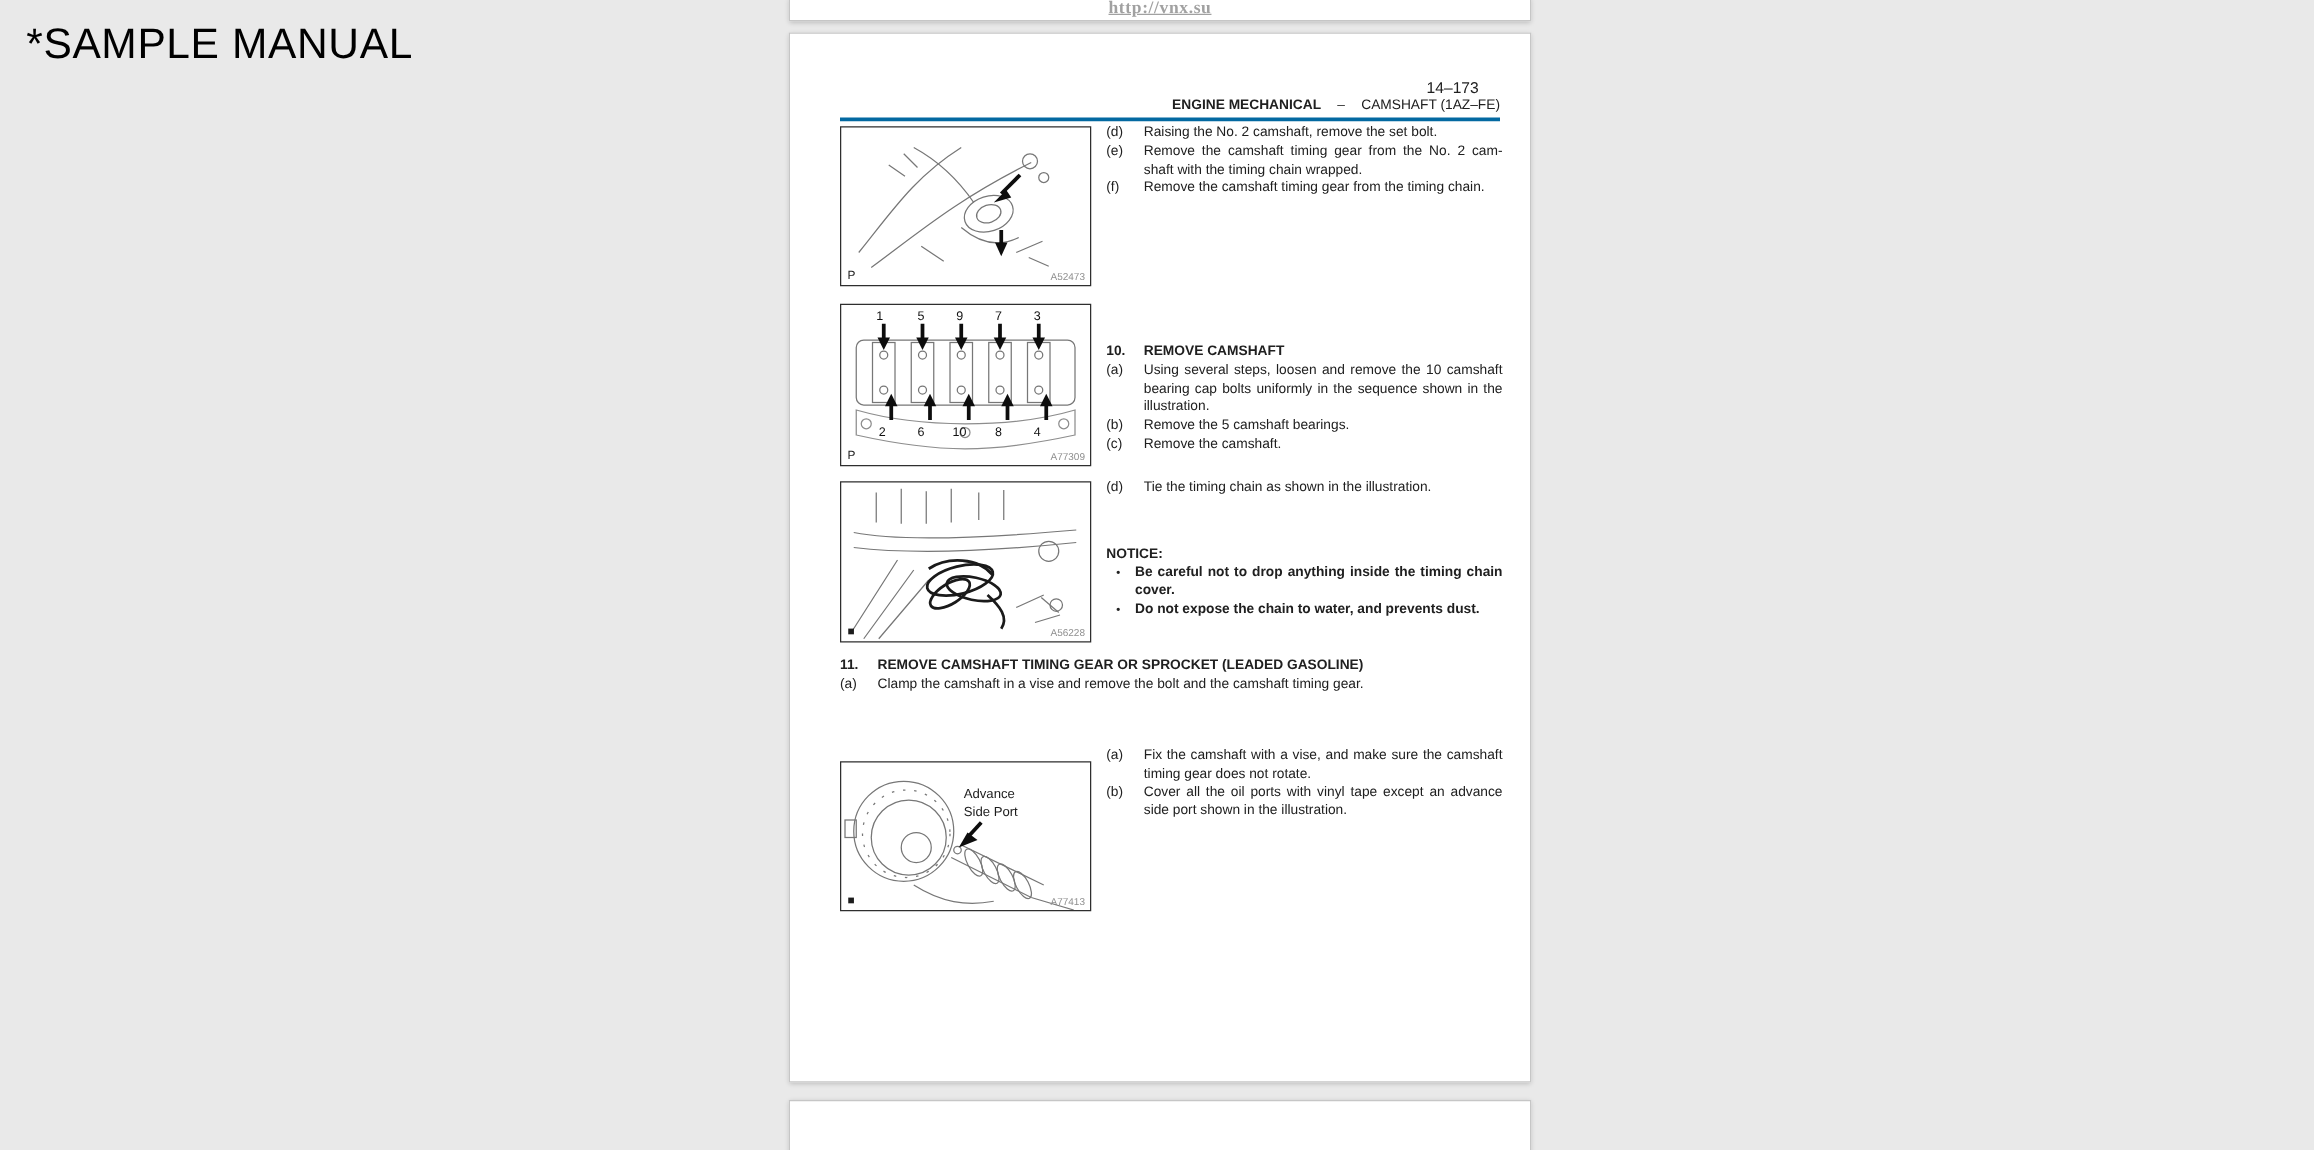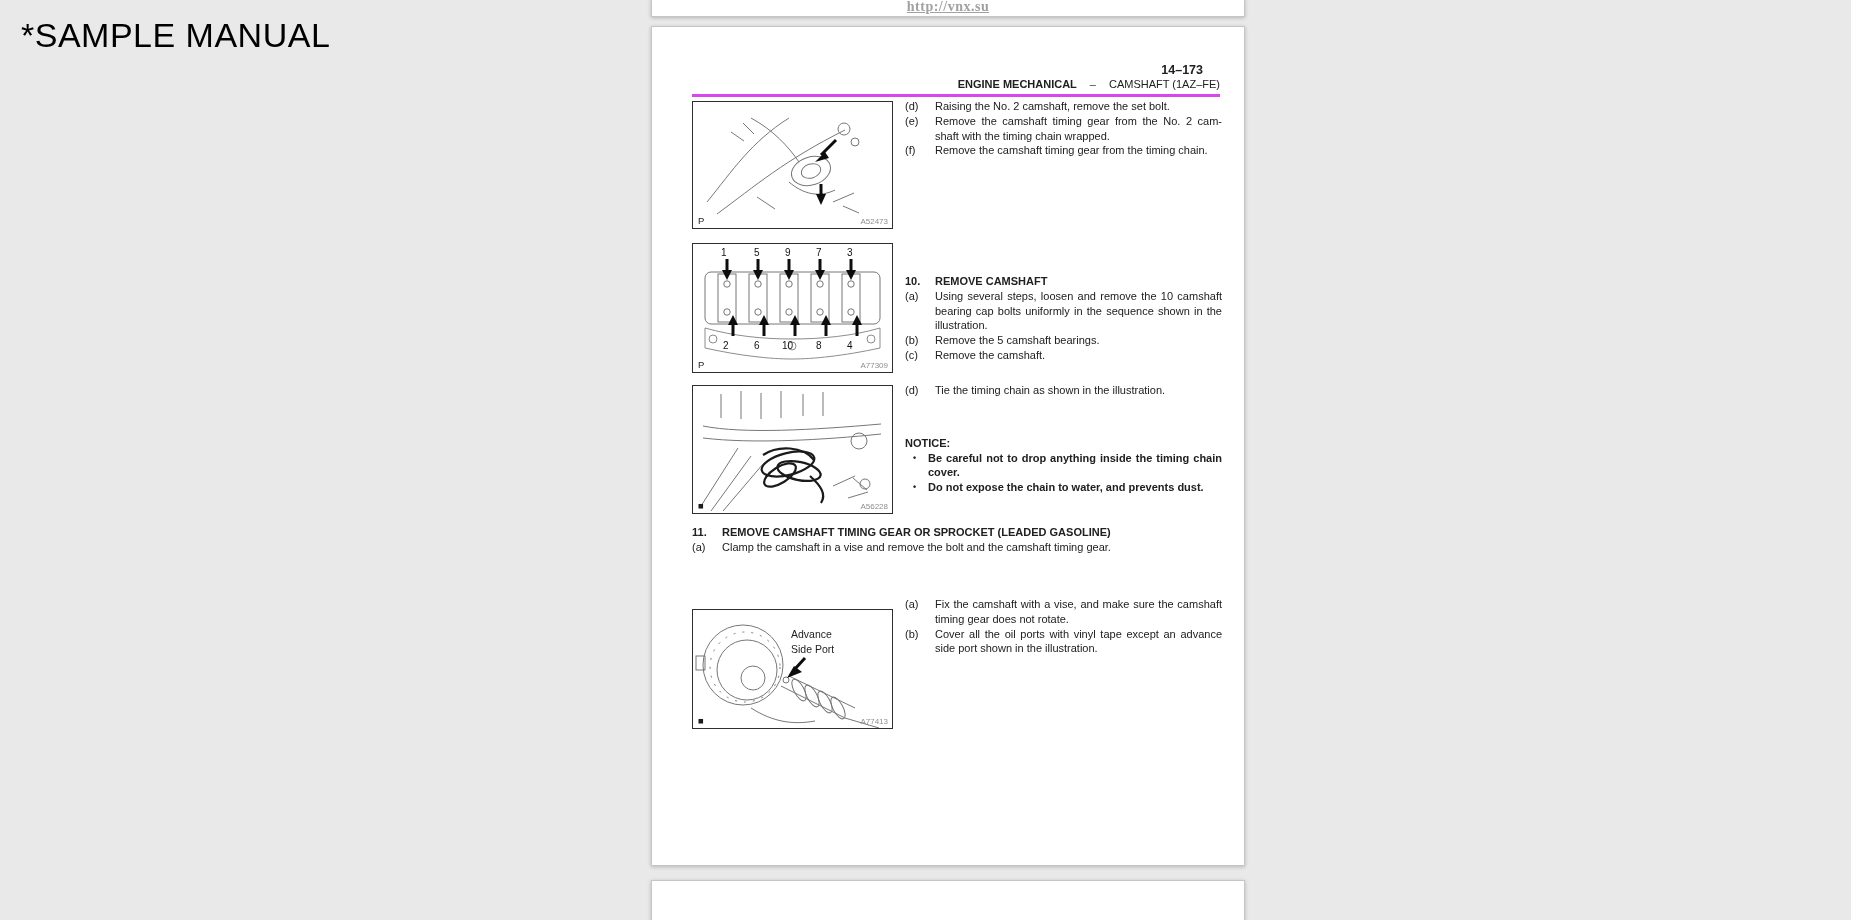--- a/index.html
+++ b/index.html
@@ -2,30 +2,30 @@
 <html><head>
 <meta charset="utf-8">
 <style>
   * { margin:0; padding:0; box-sizing:border-box; }
   html,body { width:1851px; height:920px; overflow:hidden; }
   body { background:#e9e9e9; font-family:"Liberation Sans","DejaVu Sans",sans-serif; color:#202020; }
   .screen { position:relative; width:1851px; height:920px; }
 
   .sample-label { position:absolute; left:21px; top:16px; font-size:34px; color:#000; letter-spacing:0.5px; }
 
-  .page-col { position:absolute; left:651px; top:0; width:594px; height:920px; }
+  .page-col { position:absolute; left:631px; top:0; width:594px; height:920px; }
   .paper { position:absolute; left:0; width:594px; background:#fff; border:1px solid #c6c6c6; box-shadow:0 1px 4px rgba(0,0,0,0.22); }
   .prev-page { top:-2px; height:19px; }
   .main-page { top:26px; height:840px; }
   .next-page { top:880px; height:44px; }
 
   .watermark { position:absolute; left:0; right:0; top:0; text-align:center; font-family:"Liberation Serif","DejaVu Serif",serif; font-weight:bold; font-size:14px; line-height:15px; color:#a1a1a1; text-decoration:underline; letter-spacing:0.5px; }
 
-  .page-number { position:absolute; top:36px; right:41px; font-size:12.5px; font-weight:bold; }
-  .page-header { position:absolute; left:40px; right:24px; top:50px; text-align:right; font-size:11px; line-height:14px; padding-bottom:3px; border-bottom:3px solid #d946ef; }
+  .page-number { position:absolute; top:36px; right:41px; font-size:12.5px; font-weight:normal; }
+  .page-header { position:absolute; left:40px; right:24px; top:50px; text-align:right; font-size:11px; line-height:14px; padding-bottom:3px; border-bottom:3px solid #0369a1; }
   .hdr-bold { font-weight:bold; }
   .hdr-dash { margin:0 13px; color:#3a3a3a; }
 
   .figure { position:absolute; width:201px; background:#fff; border:1px solid #2e2e2e; }
   .fig-corner { position:absolute; left:5px; bottom:2px; font-size:9.5px; line-height:10px; color:#1c1c1c; }
   .fig-code { position:absolute; right:4px; bottom:2px; font-size:8px; line-height:9px; color:#8f8f8f; }
   .figure svg { display:block; }
 
   .textcol { position:absolute; left:253px; width:317px; font-size:11px; line-height:14.8px; }
   .fullcol  { position:absolute; left:40px;  width:530px; font-size:11px; line-height:14.8px; }

